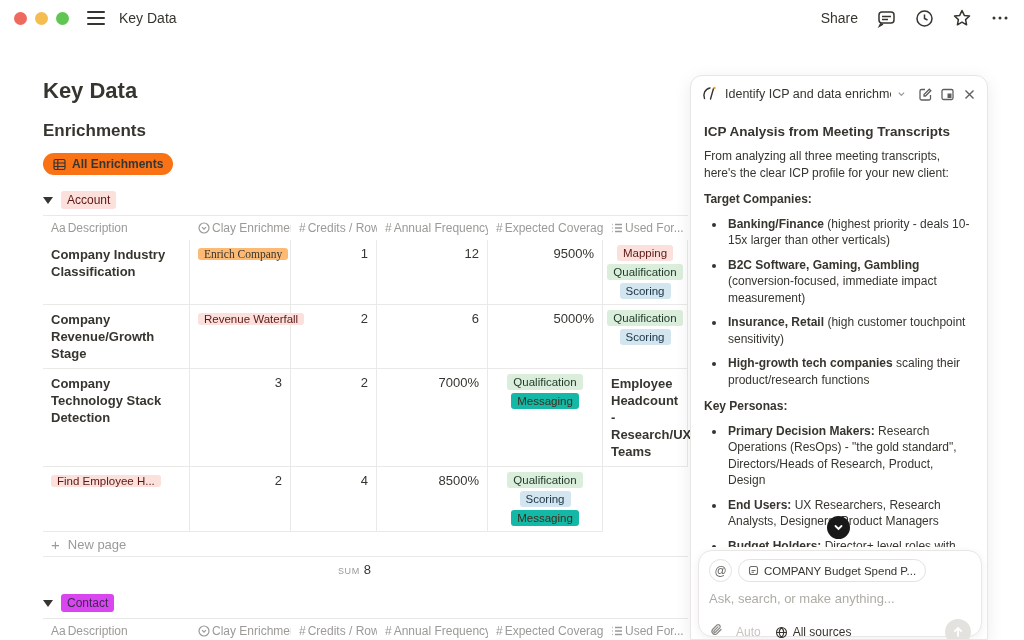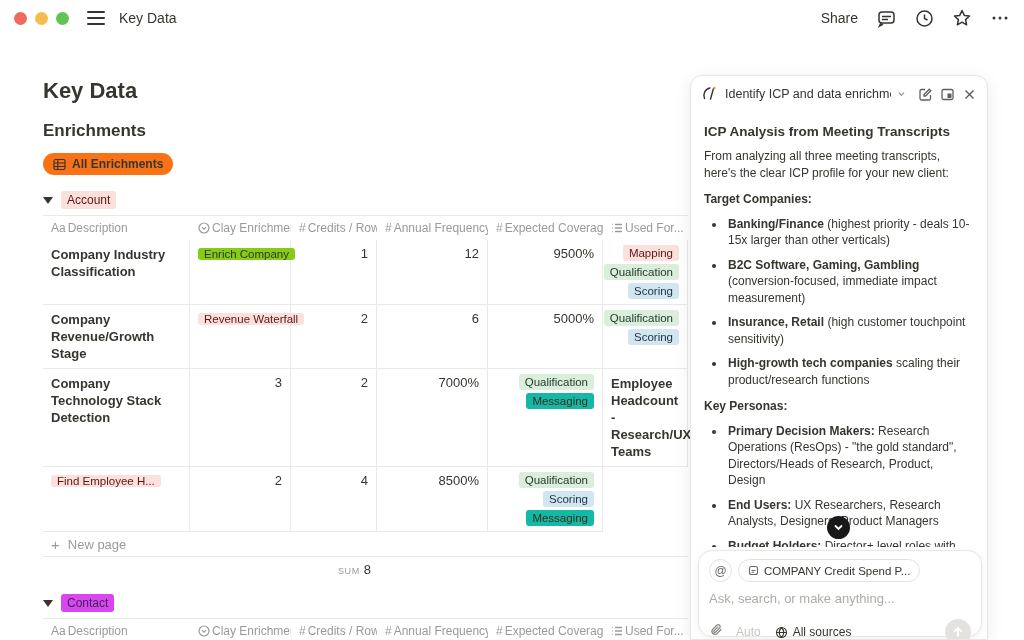--- a/index.html
+++ b/index.html
@@ -34,23 +34,23 @@
   .chip-purple { background:#d946ef; color:#3C2A52; }
 
   .grid { display:grid; grid-template-columns:147px 101px 86px 111px 115px 85px; border-top:1px solid #E9E9E7; }
   .cell { border-bottom:1px solid #E9E9E7; border-right:1px solid #E9E9E7; padding:6px 8px; min-height:0; }
   .cell.first { border-left:none; }
   .hcell { display:flex; align-items:center; gap:2px; height:24px; padding:0 8px;
     color:#9B9A97; font-size:12px; white-space:nowrap; overflow:hidden; cursor:pointer; }
   .hcell svg { flex:0 0 auto; }
   .desc { font-weight:bold; font-size:13px; line-height:17px; cursor:default; }
   .num { text-align:right; font-size:13px; padding-top:6px; }
-  .tagcell { display:flex; flex-direction:column; align-items:flex-end; gap:3px; padding:5px 8px; }
+  .tagcell { display:flex; flex-direction:column; align-items:center; gap:3px; padding:5px 8px; }
   .tag { font-size:11.5px; line-height:16px; padding:0 6px; border-radius:3px; white-space:nowrap; }
-  .tag-gray   { background:#84cc16; color:#373530; }
+  .tag-gray   { background:#fdba74; color:#373530;font-family:Liberation Serif, serif; }
   .tag-red    { background:#FBE0DC; color:#5D1715; }
   .tag-green  { background:#DBEDDB; color:#1C3829; }
   .tag-blue   { background:#D3E5EF; color:#183347; }
   .tag-yellow { background:#14b8a6; color:#402C1B; }
   .newpage { grid-column:1 / -1; display:flex; align-items:center; gap:8px; height:25px; padding:0 8px;
     color:#9B9A97; font-size:13px; border-bottom:1px solid #E9E9E7; cursor:pointer; }
   .newpage .plus { font-size:15px; line-height:1; }
   .sumrow { width:336px; text-align:right; padding:5px 8px 0 0; height:24px; margin-bottom:14px; cursor:pointer; }
   .sumrow .sumlbl { font-size:9px; letter-spacing:0.6px; color:#9B9A97; text-transform:uppercase; margin-right:4px; }
   .sumrow .sumval { font-size:13px; color:#37352F; }
@@ -343,21 +343,21 @@
   </button>
 
   <div class="composer">
     <div class="comp-row1">
       <button class="at-btn">@</button>
       <span class="ctx-chip">
         <svg width="11" height="11" viewBox="0 0 11 11" fill="none" stroke="#6B6965" stroke-width="1.1">
           <rect x="1.5" y="1.5" width="8" height="8" rx="2"></rect>
             <path d="M3.5 5.5h4M3.5 7.2h2.5"></path>
         </svg>
-        <span>COMPANY Credit Spend P...</span>
+        <span>COMPANY Budget Spend P...</span>
       </span>
     </div>
     <div class="comp-input">Ask, search, or make anything...</div>
     <div class="comp-row3">
       <span>
         <svg width="15" height="15" viewBox="0 0 15 15" fill="none" stroke="#8E8C88" stroke-width="1.3" stroke-linecap="round">
           <path d="M12 6.5L7.8 10.7a3 3 0 0 1-4.2-4.2L8 2.1a2 2 0 0 1 2.8 2.8L6.4 9.3a1 1 0 0 1-1.4-1.4l4-4"></path>
         </svg>
       </span>
       <span class="auto">Auto</span>

